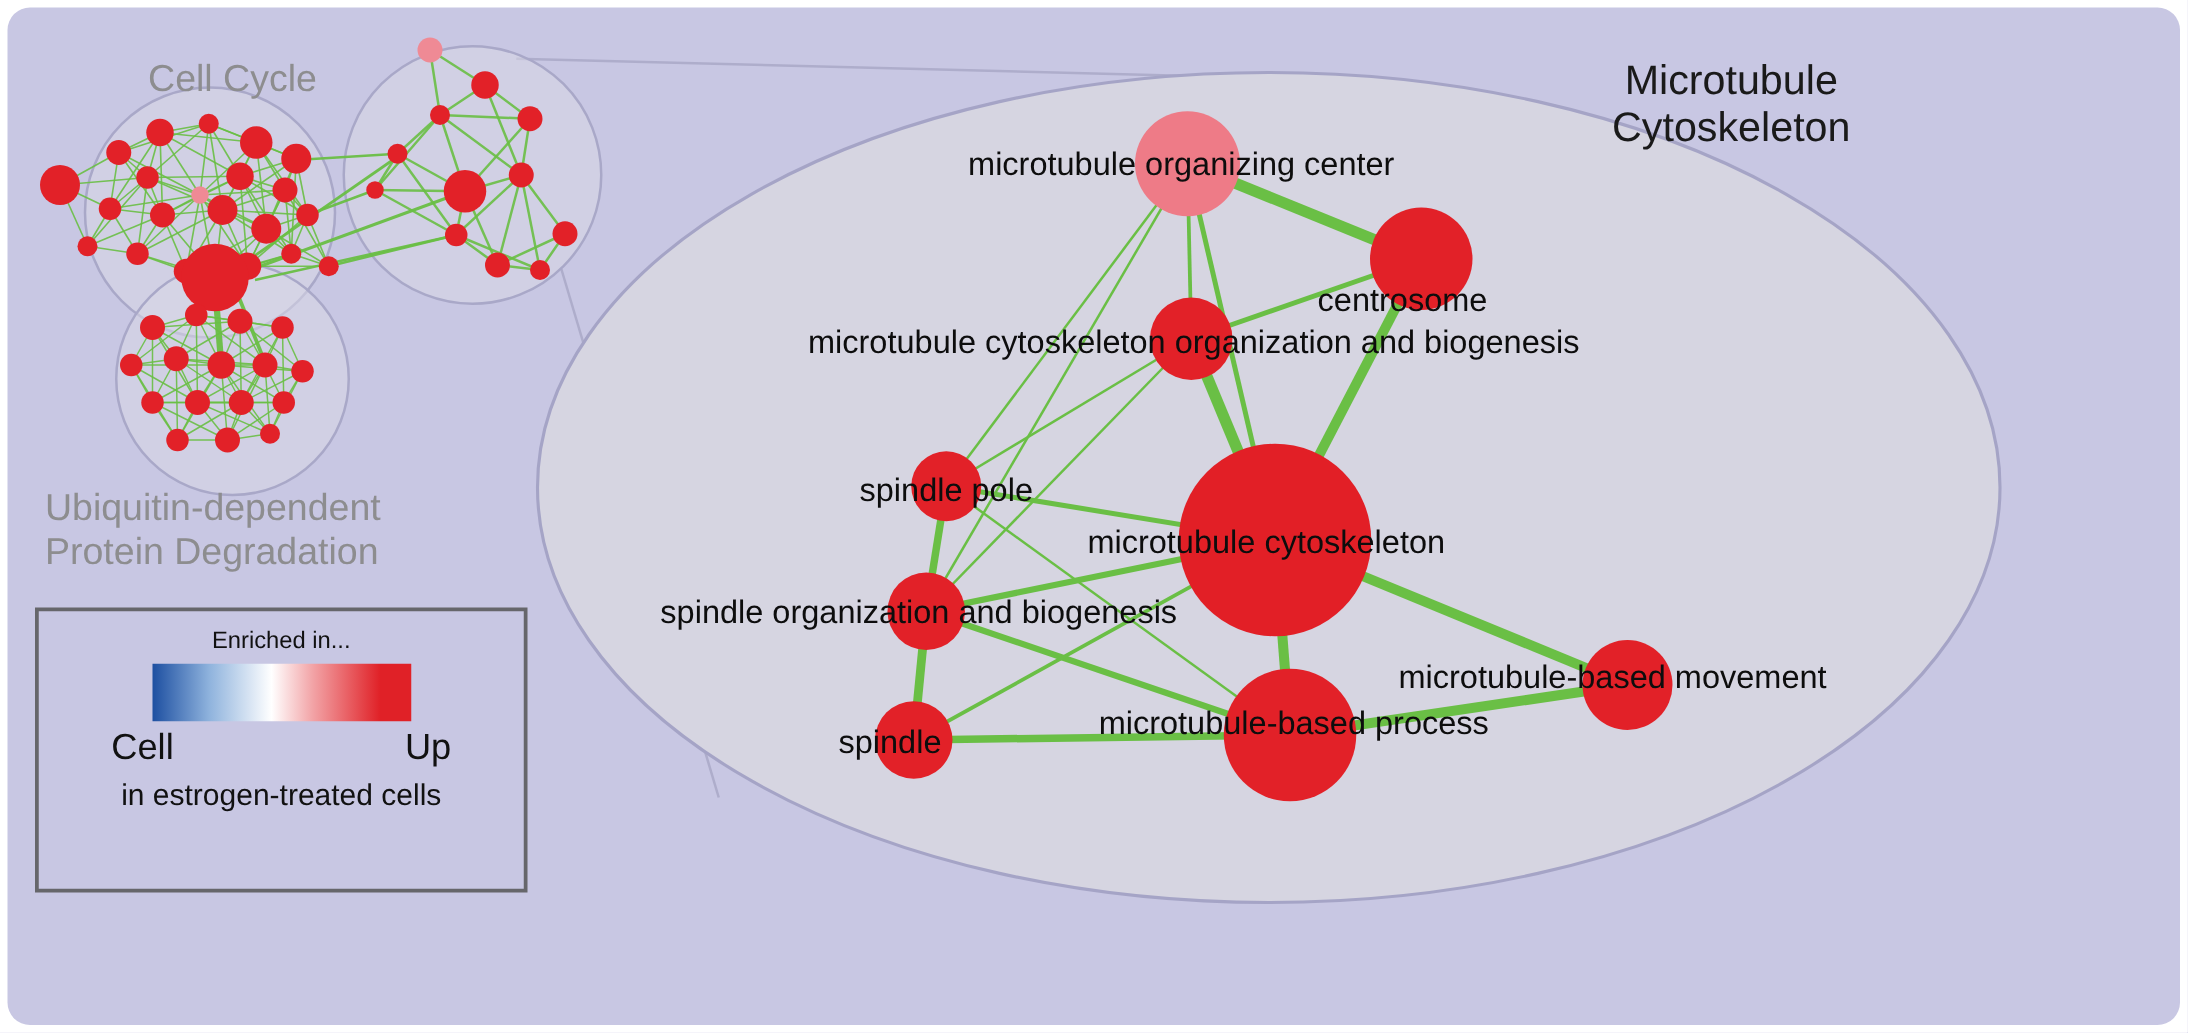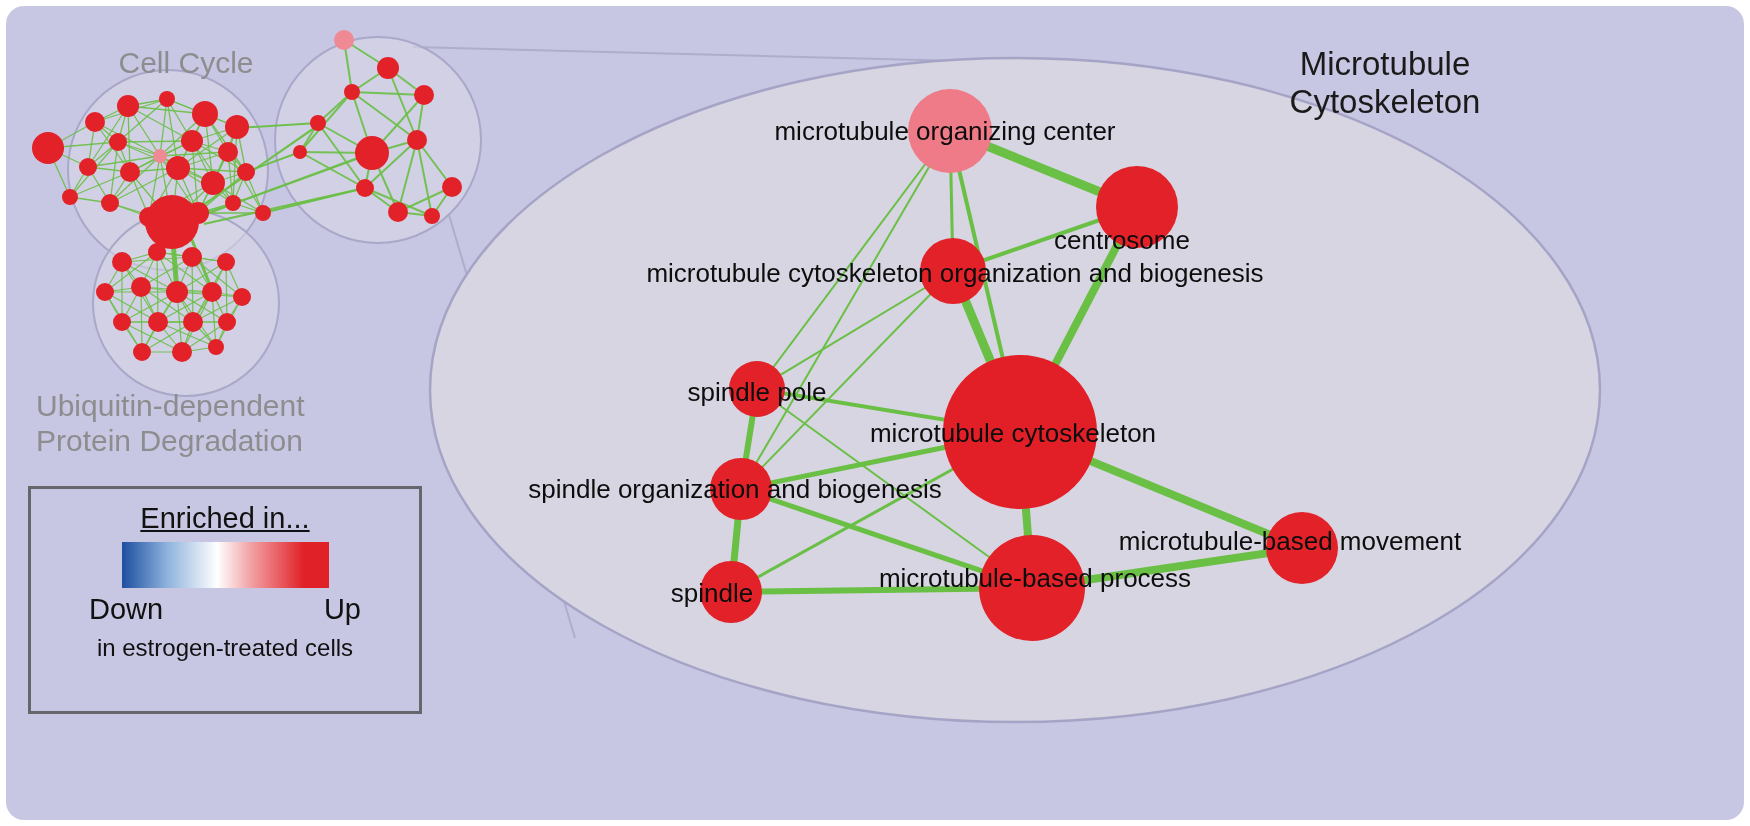--- a/index.html
+++ b/index.html
@@ -7,21 +7,21 @@
          font-family:"Liberation Sans",sans-serif;background:#ffffff;}
   .bg{position:absolute;inset:6px;border-radius:18px;}
   svg.net{position:absolute;left:0;top:0;width:1750px;height:826px;}
   text{font-family:"Liberation Sans",sans-serif;}
   .cluster-title{font-size:30px;fill:#8d8d8f;}
   .fig-title{font-size:33px;fill:#1a1a1a;}
   .node-label{font-size:26px;fill:#0d0d0d;}
   .legend{position:absolute;left:28px;top:486px;width:394px;height:228px;
           border:3px solid #66666b;box-sizing:border-box;
           display:flex;flex-direction:column;align-items:center;}
-  .legend-title{font-size:29px;color:#111;margin-top:13px;text-decoration:underline;}
+  .legend-title{font-size:19px;color:#111;margin-top:13px;}
   .grad-bar{width:207px;height:46px;margin-top:7px;}
   .du-row{width:272px;display:flex;justify-content:space-between;
           font-size:29px;color:#111;margin-top:5px;}
   .caption{font-size:24px;color:#111;line-height:1.28;text-align:center;margin-top:7px;}
 </style>
 </head>
 <body>
 
 <div class="stage">
   <div class="bg" style="background: rgb(200, 199, 227);"></div>
@@ -336,20 +336,20 @@
       <text class="cluster-title" x="36" y="451" text-anchor="start">Protein Degradation</text>
       <text class="fig-title" x="1385" y="75" text-anchor="middle">Microtubule</text>
       <text class="fig-title" x="1385" y="113" text-anchor="middle">Cytoskeleton</text>
     </g>
   </svg>
 
   <div class="legend">
     <div class="legend-title">Enriched in...</div>
     <div class="grad-bar" id="grad-bar" style="background: linear-gradient(90deg, rgb(29, 79, 161) 0%, rgb(143, 179, 221) 22%, rgb(255, 255, 255) 46%, rgb(242, 163, 166) 62%, rgb(224, 33, 39) 88%);"></div>
     <div class="du-row">
-      <span>Down</span>
+      <span>Cell</span>
       <span>Up</span>
     </div>
     <div class="caption">
       <div>in estrogen-treated cells</div>
     </div>
   </div>
 </div>
 
 </body></html>

